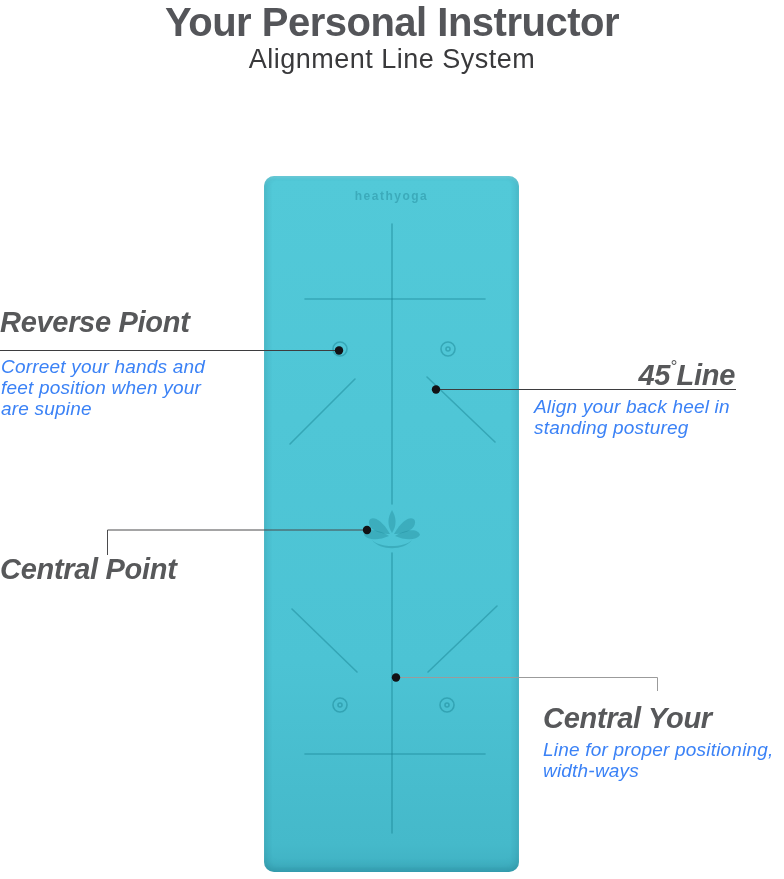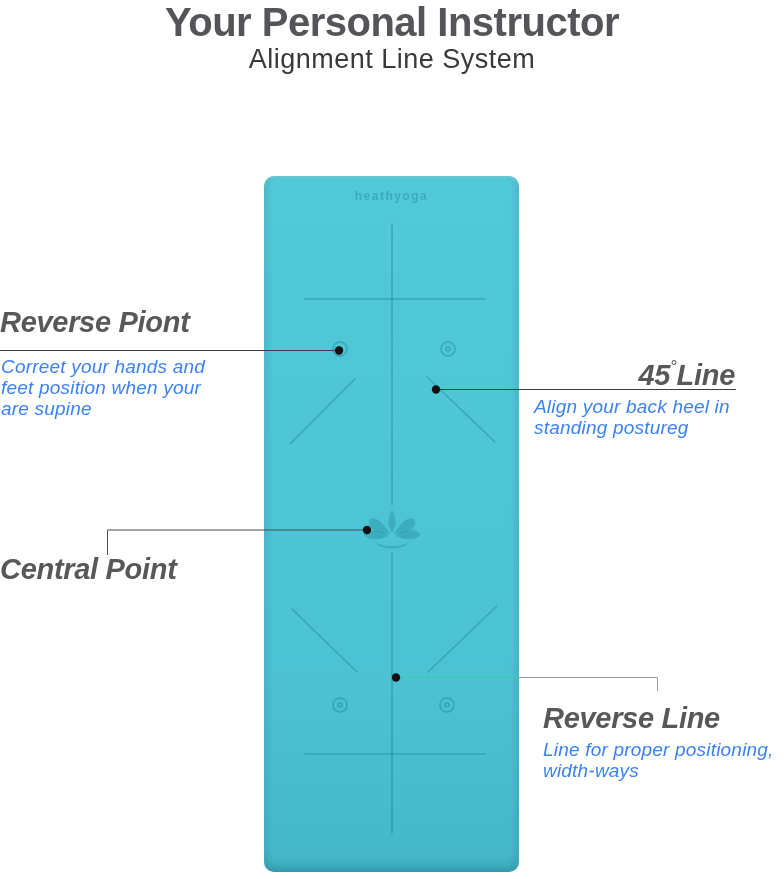--- a/index.html
+++ b/index.html
@@ -115,16 +115,16 @@
   </svg>
 
   <div class="ann ann-reverse-title ann-title">Reverse Piont</div>
   <div class="ann ann-reverse-desc ann-desc">Correet your hands and feet position when your are supine</div>
 
   <div class="ann ann-45-title ann-title"><span>45</span><span class="deg">°</span><span>Line</span></div>
   <div class="ann ann-cpoint-title ann-title">Central Point</div>
 
   <div class="ann ann-45-desc ann-desc">Align your back heel in standing postureg</div>
 
-  <div class="ann ann-cline-title ann-title">Reverse Line</div>
+  <div class="ann ann-cline-title ann-title">Central Your</div>
   <div class="ann ann-cline-desc ann-desc">Line for proper positioning, width-ways</div>
 
 </div>
 
 </body></html>

